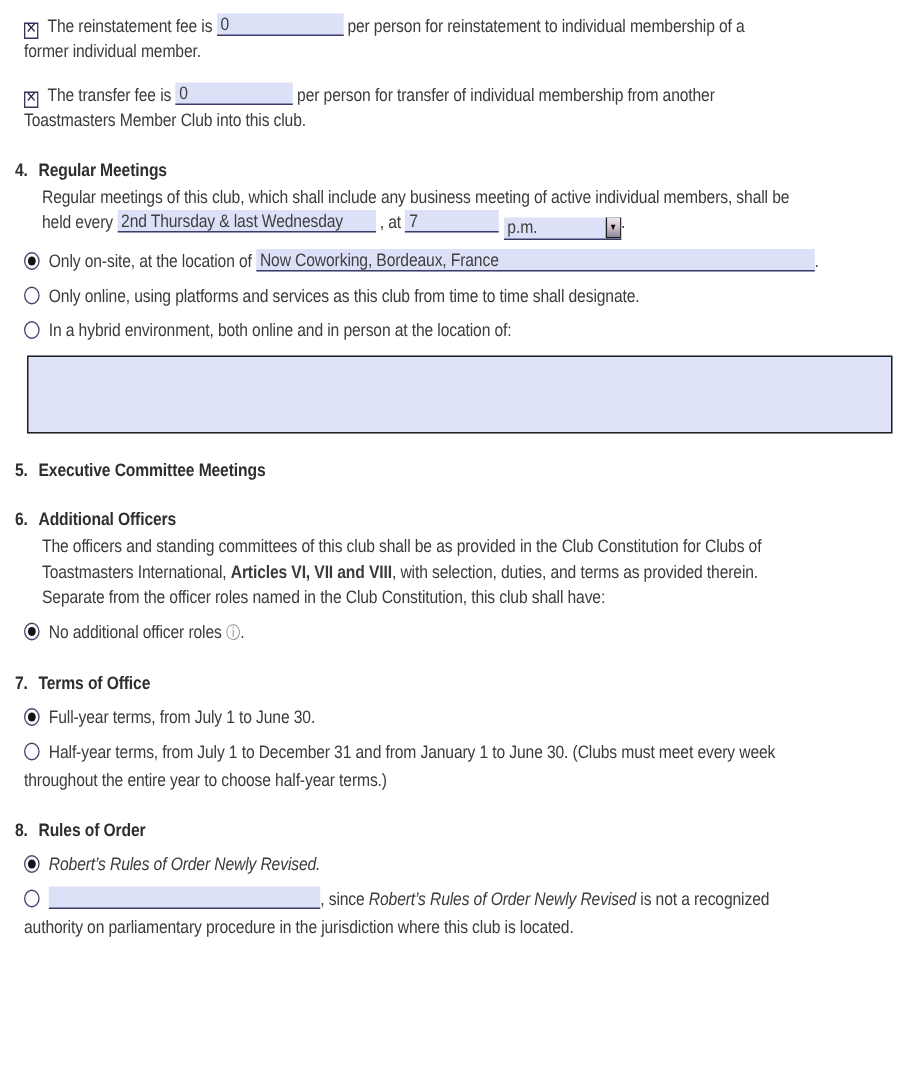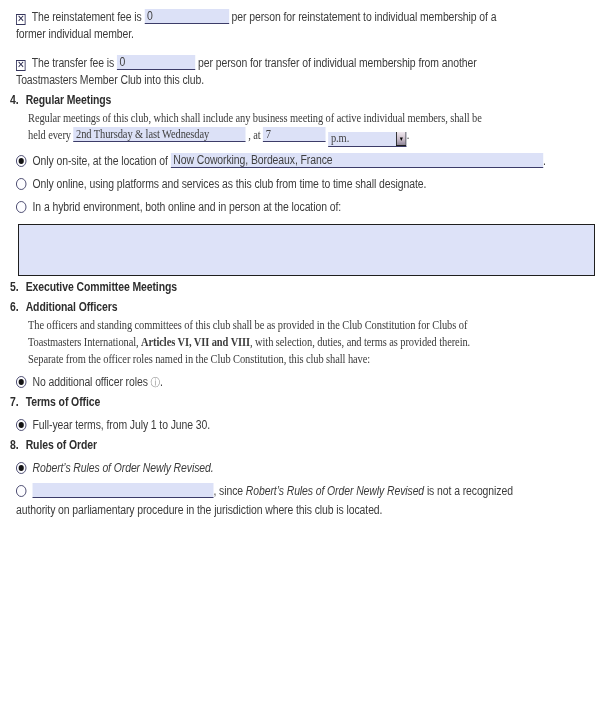--- a/index.html
+++ b/index.html
@@ -11,22 +11,22 @@
     background:#ffffff;
     font-family:"Liberation Sans",sans-serif;
     font-size:12px;line-height:17px;
     letter-spacing:-0.1px;
     color:#3b3b3b;
     overflow:hidden;
   }
   .line{display:block;white-space:nowrap;width:max-content;transform:scaleX(0.87);transform-origin:0 50%;}
   .head{font-weight:bold;color:#2e2e2e;margin-bottom:1px;}
   .head .num{display:inline-block;width:18px;}
-  .section{margin-top:3px;}
-  .sec-body{margin-left:18px;font-family:Liberation Serif, serif;}
+  .section{margin-top:16px;}
+  .sec-body{margin-left:18px;}
   .option{margin-left:6px;margin-top:6px;}
   .intro-item{margin-left:6px;}
   .intro-item + .intro-item, .mt{margin-top:12px;}
   .b{font-weight:bold;}
   .i{font-style:italic;}
   
   .field{
     display:inline-block;
     background:#dce1f7;
     border-bottom:1px solid #3c3c68;
@@ -118,20 +118,24 @@
       <span class="line">The officers and standing committees of this club shall be as provided in the Club Constitution for Clubs of</span>
       <span class="line"><span>Toastmasters International,</span> <span class="b">Articles VI, VII and VIII</span><span>, with selection, duties, and terms as provided therein.</span></span>
       <span class="line">Separate from the officer roles named in the Club Constitution, this club shall have:</span>
     </div>
     <div class="line option"><span class="radio selected"></span><span>No additional officer roles</span> <span class="info">ⓘ</span><span>.</span></div>
   </div>
 
   <div class="section">
     <div class="line head"><span class="num">7.</span><span>Terms of Office</span></div>
     <div class="line option"><span class="radio selected"></span><span>Full-year terms, from July 1 to June 30.</span></div>
+    <div>
+      <div class="line option"><span class="radio"></span><span>Half-year terms, from July 1 to December 31 and from January 1 to June 30. (Clubs must meet every week</span></div>
+      <div class="line option" style="margin-top:2px">throughout the entire year to choose half-year terms.)</div>
+    </div>
   </div>
 
   <div class="section">
     <div class="line head"><span class="num">8.</span><span>Rules of Order</span></div>
     <div class="line option"><span class="radio selected"></span><span class="i">Robert’s Rules of Order Newly Revised.</span></div>
     <div>
       <div class="line option"><span class="radio"></span><span class="field" style="width:208px"></span><span>, since</span> <span class="i">Robert’s Rules of Order Newly Revised</span> <span>is not a recognized</span></div>
       <div class="line option" style="margin-top:2px">authority on parliamentary procedure in the jurisdiction where this club is located.</div>
     </div>
   </div>

